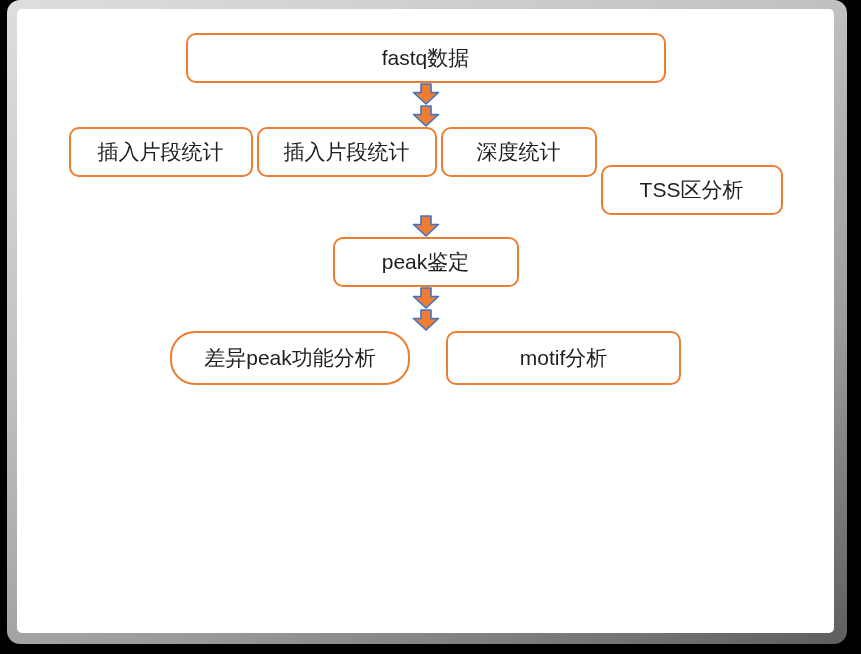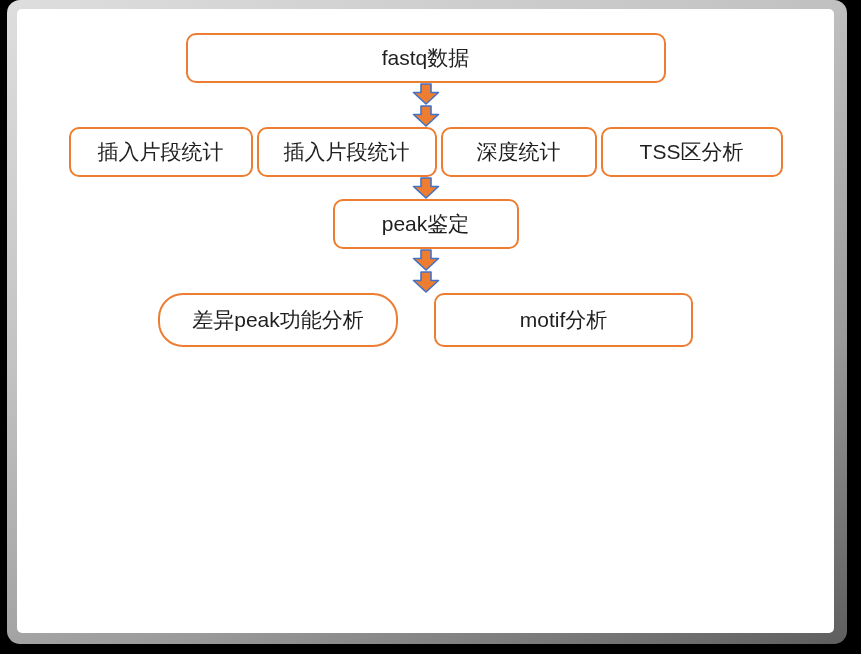--- a/index.html
+++ b/index.html
@@ -54,23 +54,23 @@
     justify-content: center;
     font-size: 21px;
     color: var(--text);
     white-space: nowrap;
   }
   .w-xl { width: 480px; }
   .w-m  { width: 186px; }
   .w-s1 { width: 184px; }
   .w-s2 { width: 180px; }
   .w-s3 { width: 156px; }
-  .w-s4 { width: 182px; }
+  .w-s4 { width: 182px; margin-top: 38px; }
   .w-b1 { width: 240px; border-radius: 25px; }
-  .w-b2 { width: 259px; margin-left: 32px; }
+  .w-b2 { width: 235px; margin-left: 32px; }
   .row-bottom .node { height: 54px; }
   .arrow {
     display: block;
     width: 28px; height: 22px;
     flex: 0 0 auto;
   }
   .arrow path {
     fill: var(--arrow-fill);
     stroke: var(--arrow-outline);
     stroke-width: 1.6;

